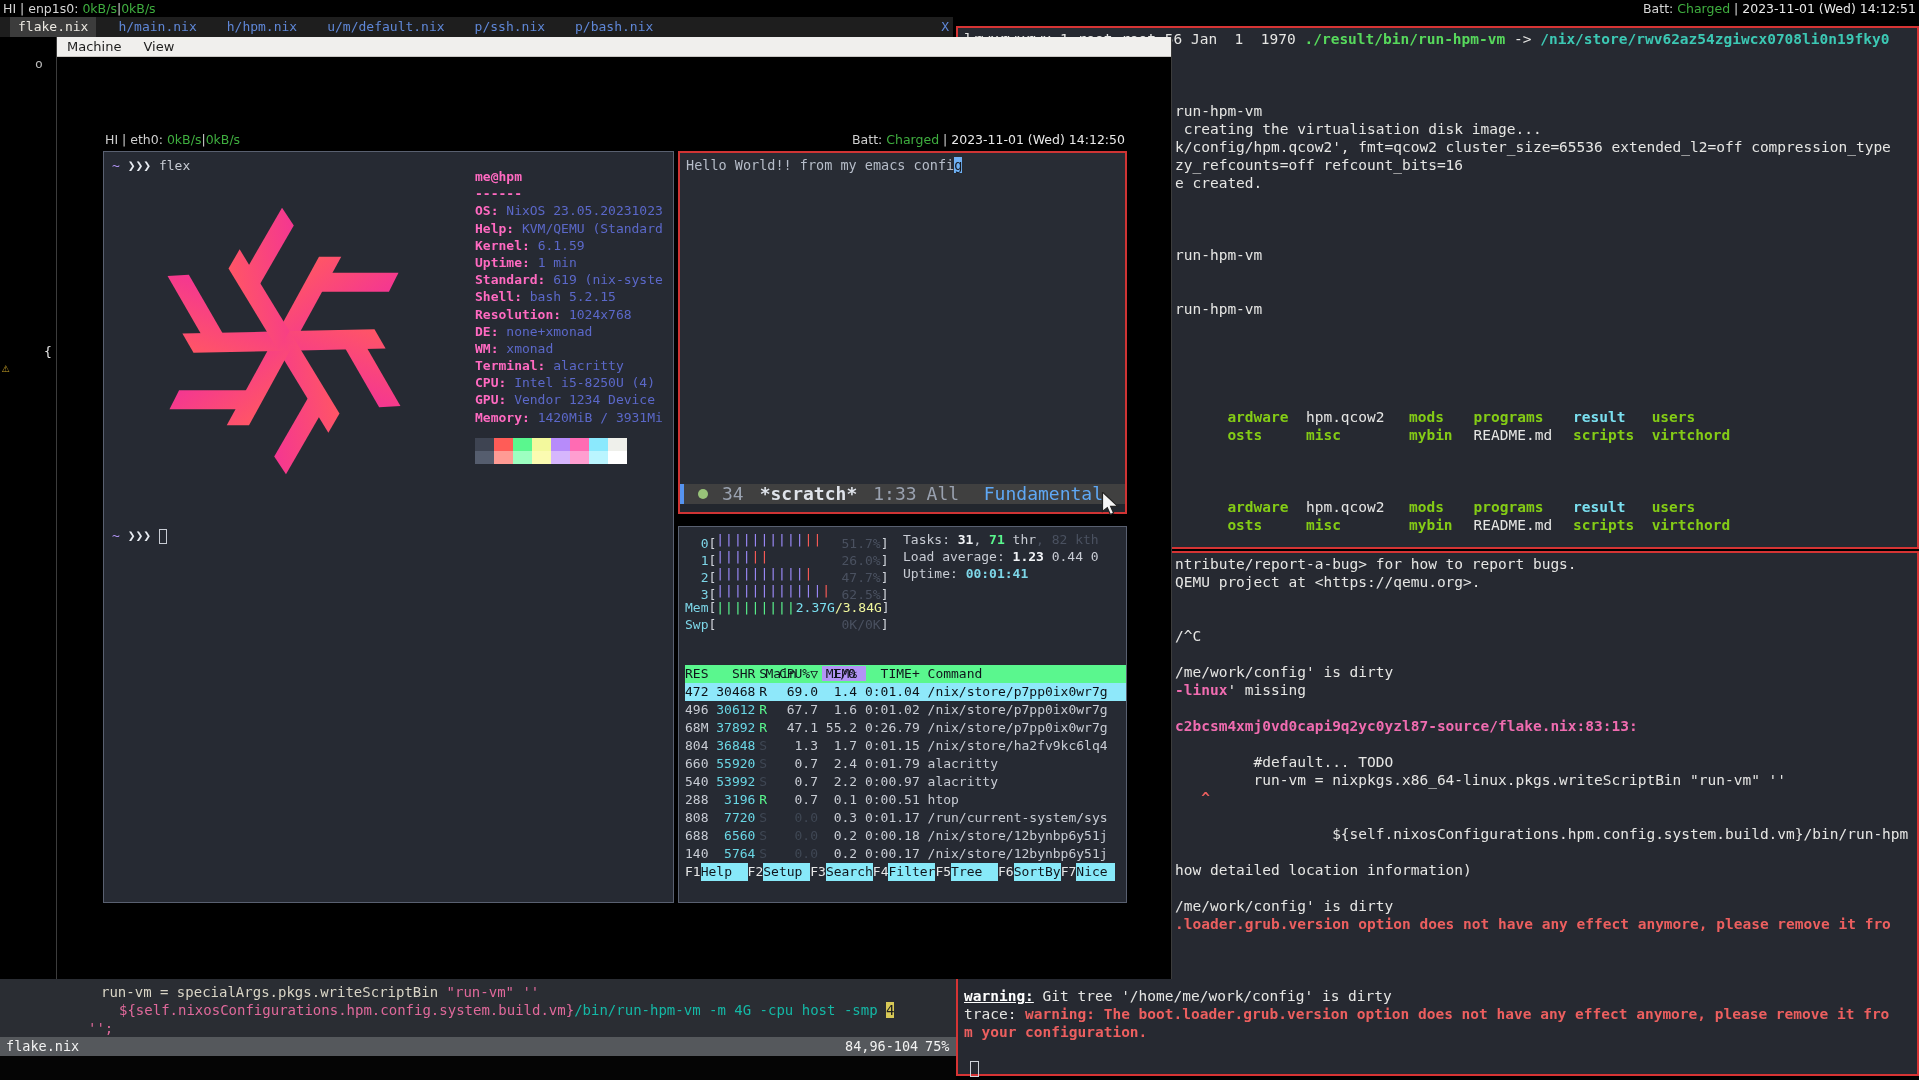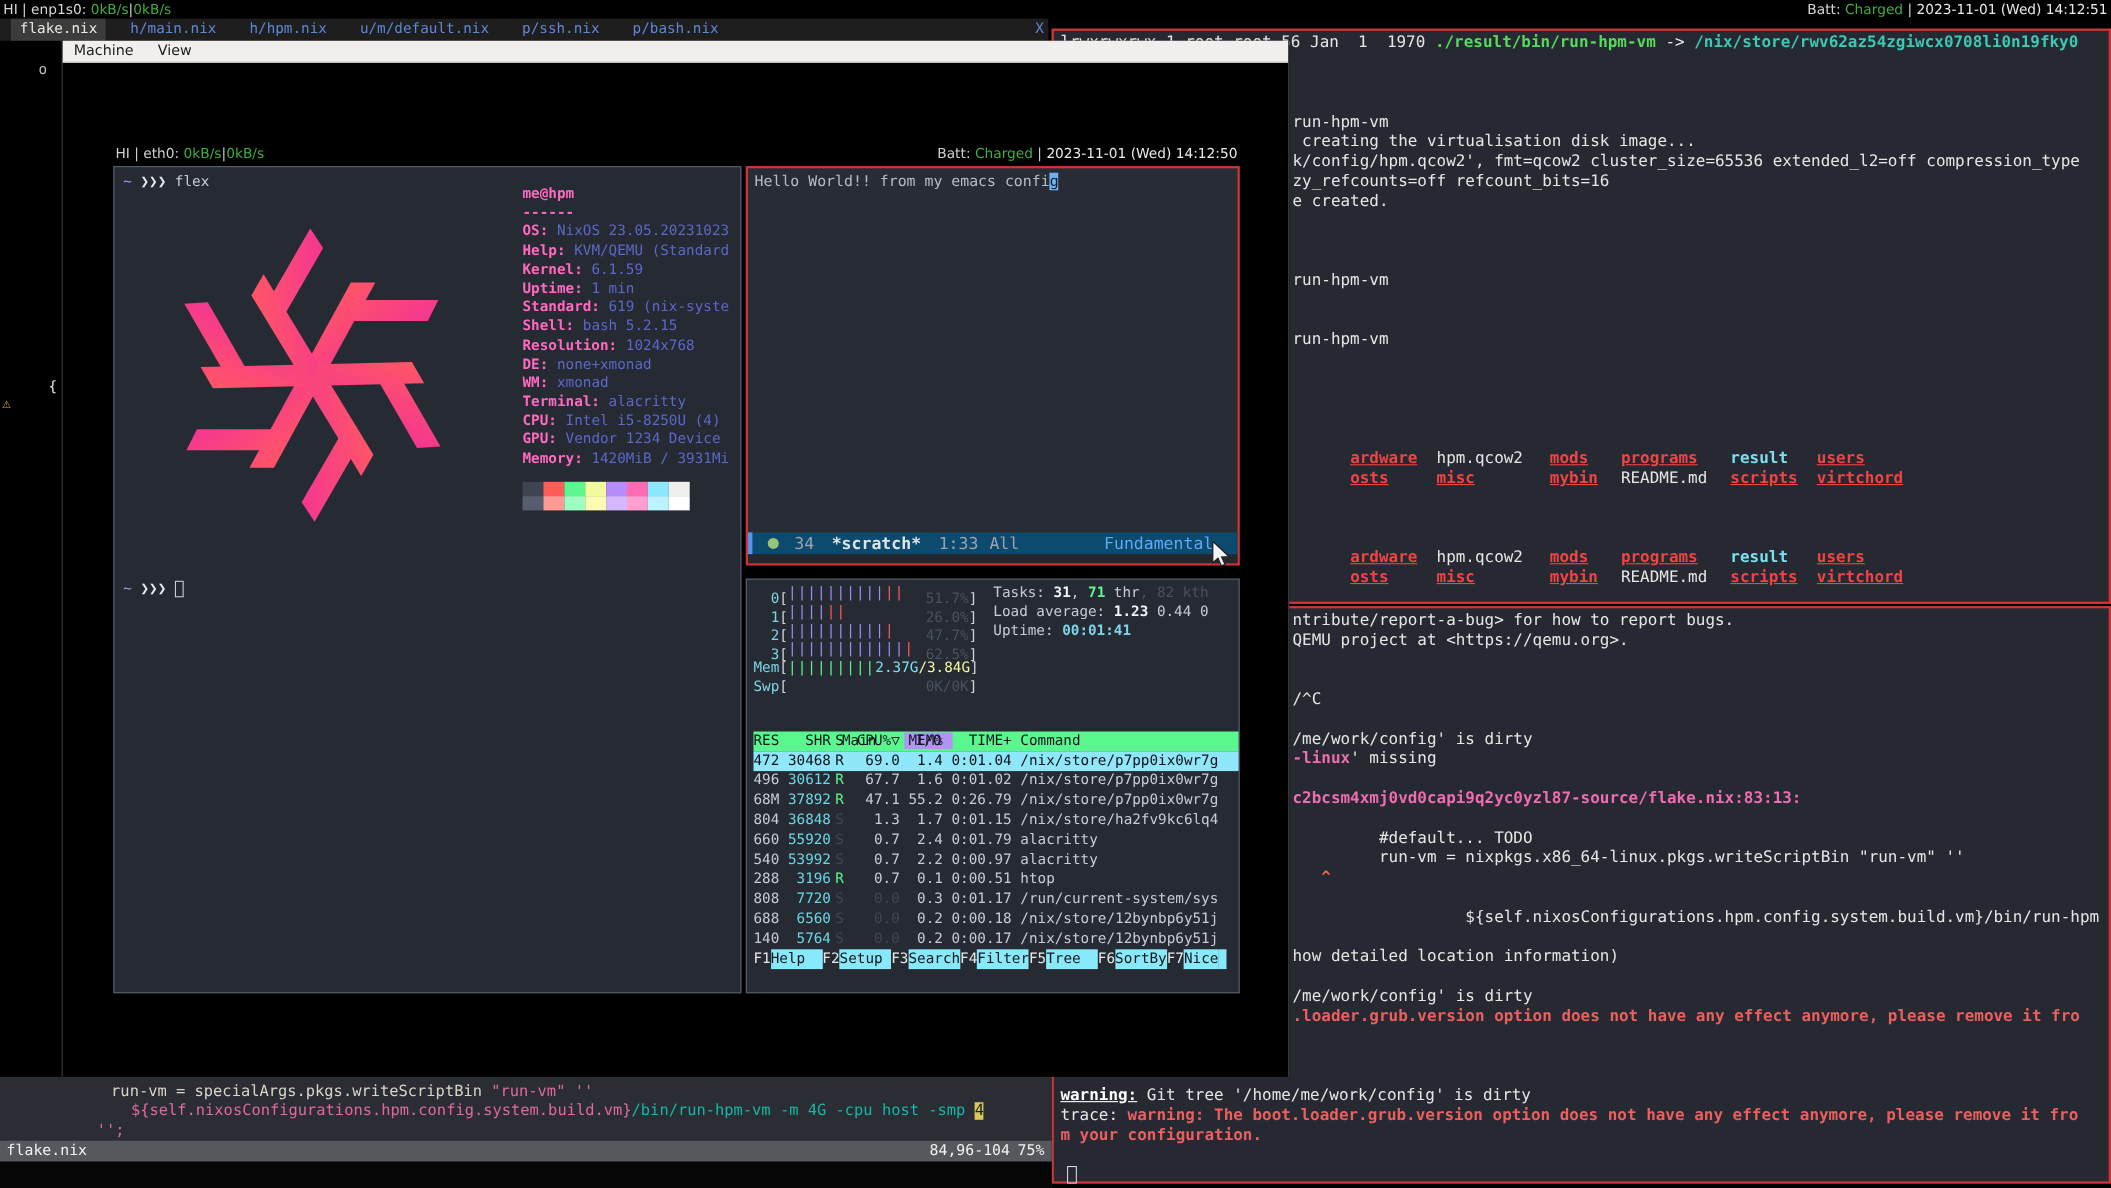--- a/index.html
+++ b/index.html
@@ -24,21 +24,21 @@
 
   
   .rpane { left:956px; width:963px; background:#262931; border:2px solid #d63434;
     color:#e6e6e4; font-size:14.5px; }
   #rpane-top { top:26px; height:523px; }
   #rpane-bot { top:551px; height:525px; }
   .rpane .inner { padding:2px 0 0 6px; }
   .cut { padding-left:211px; }
   .c-link { color:#57d95c; font-weight:bold; }
   .c-target { color:#3cc8b4; font-weight:bold; }
-  .c-dir { color:#ef4444; font-weight:bold;text-decoration:underline; }
+  .c-dir { color:#84cc16; font-weight:bold; }
   .c-file { color:#e6e6e4; }
   .c-result { color:#7ae0f0; font-weight:bold; }
   .c-pink { color:#f06cb0; font-weight:bold; }
   .c-red { color:#ec5f5f; font-weight:bold; }
   .c-warnm { color:#ffffff; font-weight:bold;text-decoration:underline; }
   .lscol1{display:inline-block;width:9ch;} .lscol2{display:inline-block;width:11.8ch;}
   .lscol3{display:inline-block;width:7.4ch;} .lscol4{display:inline-block;width:11.4ch;}
   .lscol5{display:inline-block;width:9ch;}
   #term-cursor { display:inline-block; width:9px; height:16px; border:1px solid #cfd3da;
     vertical-align:middle; margin-left:6px; }
@@ -78,22 +78,22 @@
   #fetch .frow { height:17.2px; line-height:17.2px; white-space:pre; }
   .fk { color:#ff6ac1; font-weight:bold; } .fv { color:#5b68c9; }
   #palette { position:absolute; left:371px; top:286px; width:160px; }
   #palette span { display:inline-block; width:19px; height:13px; float:left; }
   #vm-prompt2 { position:absolute; left:8px; top:376px; }
   #vm-cursor { display:inline-block; width:8px; height:15px; border:1px solid #c8ccd4; vertical-align:middle; }
 
   
   #emacs-body { padding:4px 0 0 6px; color:#b6bdc9; font-size:13.5px; }
   #emacs-cursor { background:#6fb1f5; color:#14181f; }
-  #emacs-modeline { position:absolute; left:0; bottom:8px; width:100%; height:20px; background:#0c4a6e;
-    color:#9aa2b0; font-size:15px; line-height:20px; display:flex; align-items:center; }
+  #emacs-modeline { position:absolute; left:0; bottom:8px; width:100%; height:20px; background:#404040;
+    color:#9aa2b0; font-size:18px; line-height:20px; display:flex; align-items:center; }
   #emacs-modeline .accent { width:4px; height:100%; background:#5694f0; margin-right:14px; }
   .mdot { width:10px; height:10px; border-radius:50%; background:#98c379; margin-right:14px; }
   .mbuf { color:#dfe3ea; font-weight:bold; margin:0 16px 0 16px; }
   .mmode { margin-left:auto; margin-right:22px; color:#5fa8f5; }
   #emacs-echo { position:absolute; left:0; bottom:0; width:100%; height:8px; background:#23272e; }
 
   
   #vm-htop .pad { padding:4px 0 0 6px; }
   .meter { height:17px; line-height:17px; white-space:pre; }
   .mlabel { display:inline-block; width:3ch; text-align:right; color:#7dd6e8; }

